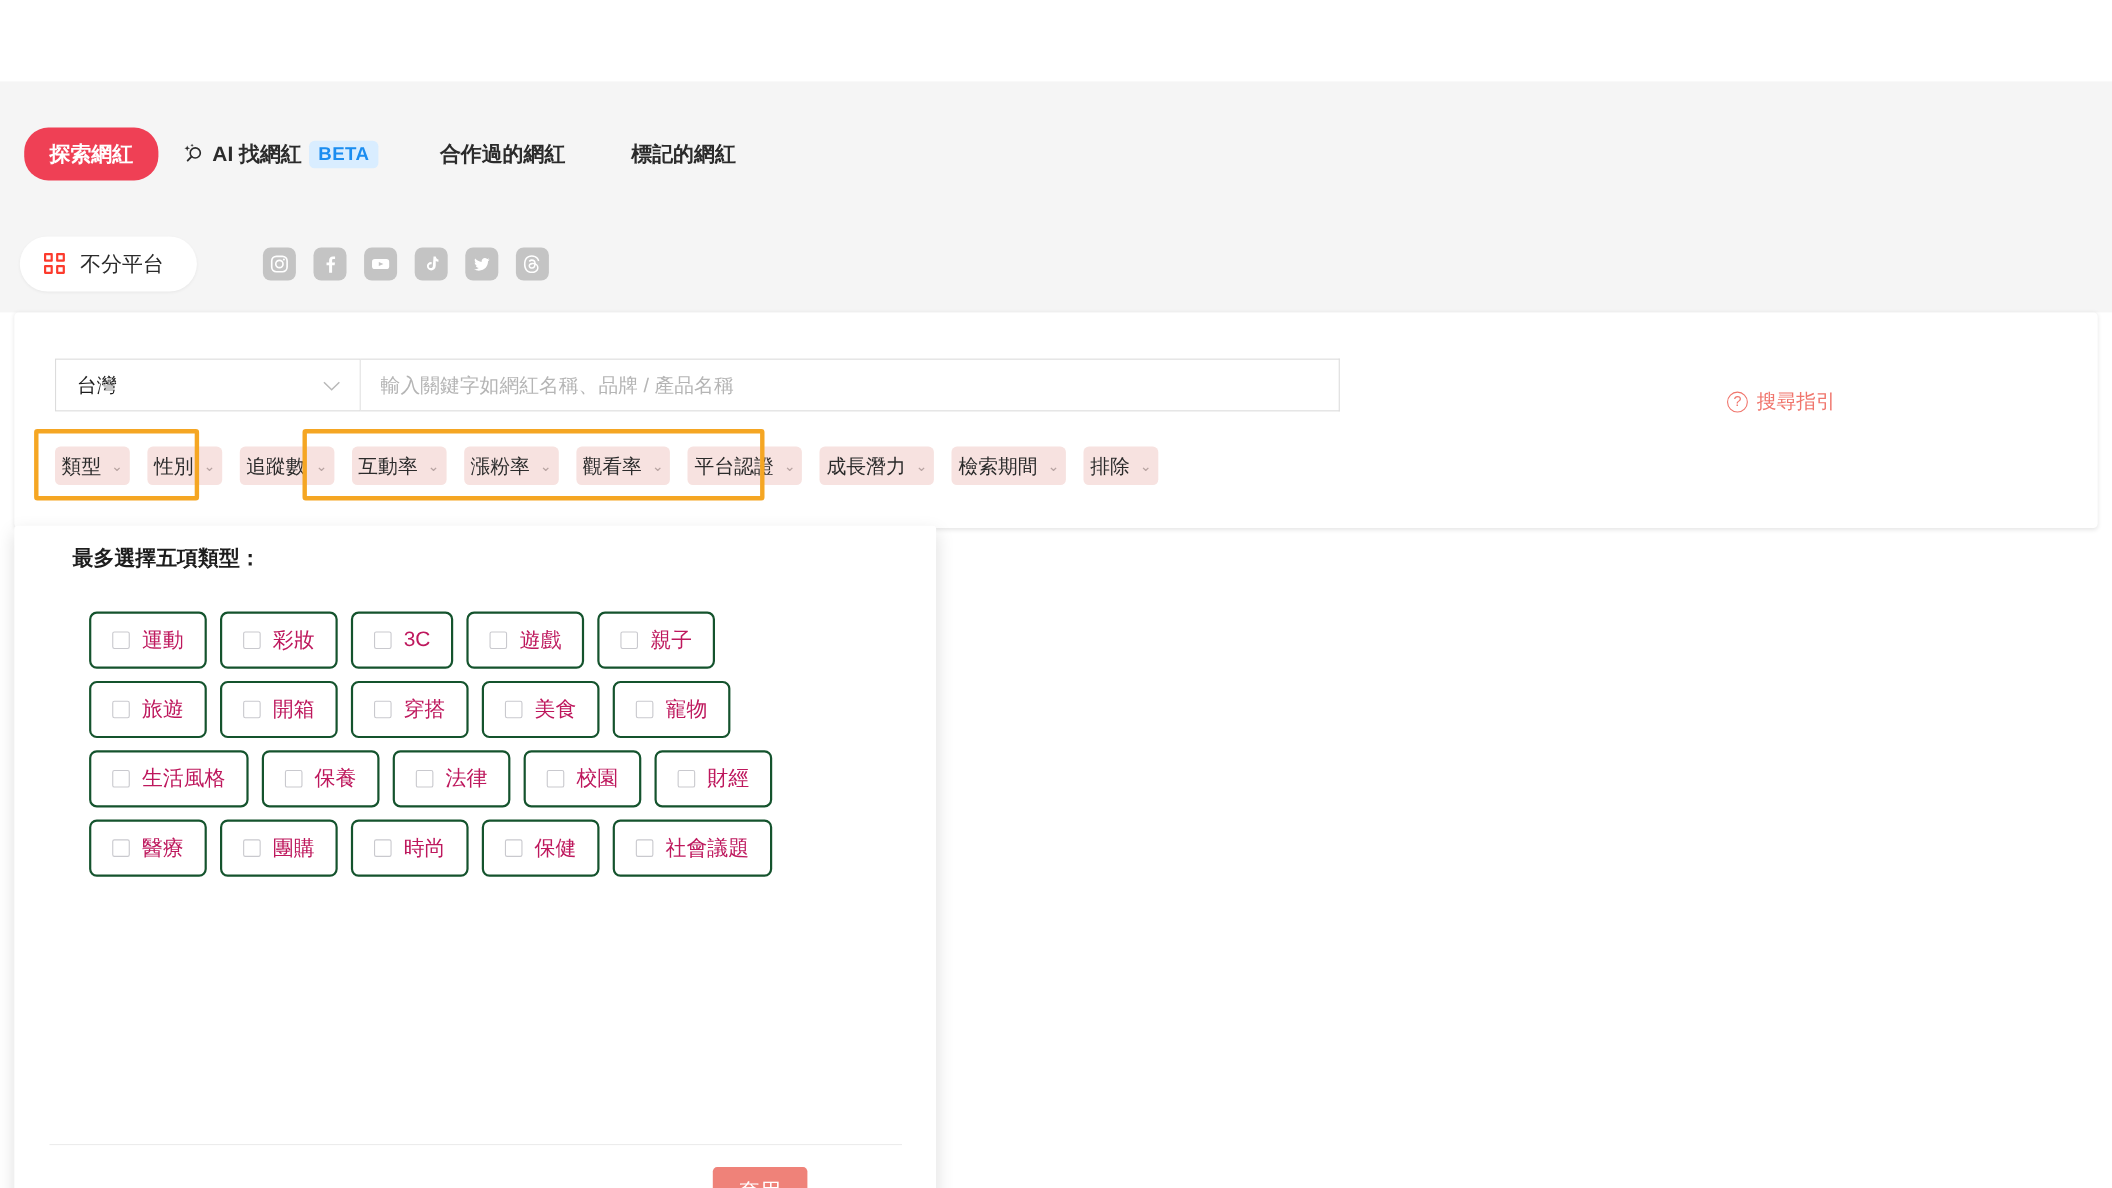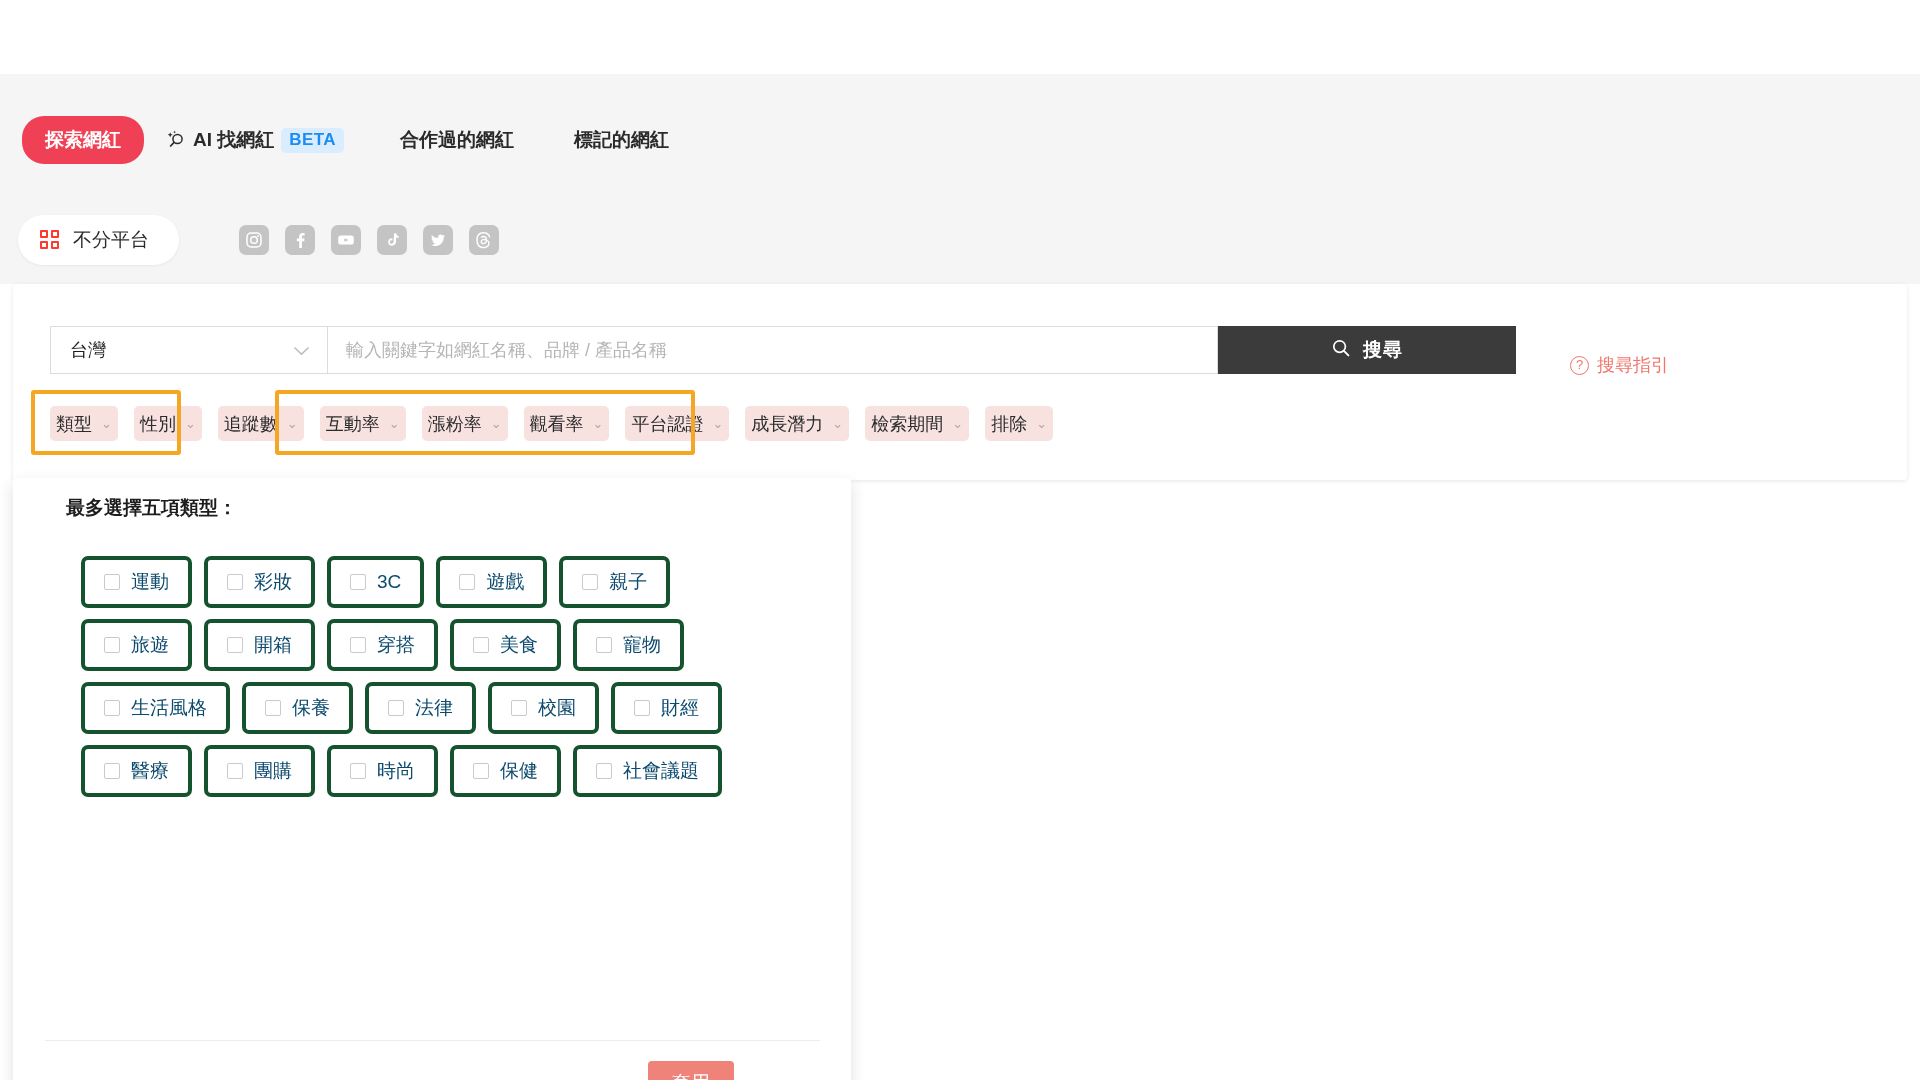--- a/index.html
+++ b/index.html
@@ -267,29 +267,29 @@
   .cbgrid {
     position: absolute;
     top: 78px; left: 68px;
     width: 720px;
     display: flex;
     flex-direction: column;
     gap: 11px;
   }
   .cbrow { display: flex; gap: 12px; }
   .cbitem {
-    border: 4px solid #14532d;
+    border: 2px solid #14532d;
     border-radius: 7px;
     height: 52px;
     display: inline-flex;
     align-items: center;
     gap: 11px;
     padding: 0 19px;
     font-size: 19px;
-    color: #0c4a6e;
+    color: #be185d;
     background: #ffffff;
     cursor: pointer;
     white-space: nowrap;
   }
   .cbbox {
     width: 16px; height: 16px;
     border: 1.6px solid #c9c9ce;
     border-radius: 2px;
     flex: 0 0 auto;
   }
@@ -419,29 +419,20 @@
       <span>台灣</span>
       <span>
         <svg width="17" height="10" viewBox="0 0 17 10">
           <path d="M1.5 1.5 L8.5 8.3 L15.5 1.5" fill="none" stroke="#b9b9b9" stroke-width="1.4"></path>
         </svg>
       </span>
     </div>
 
     <input class="kw-input" type="text" value="" placeholder="輸入關鍵字如網紅名稱、品牌 / 產品名稱" style="">
 
-    <button class="search-btn">
-      <span>
-        <svg width="20" height="20" viewBox="0 0 20 20">
-          <circle cx="8.6" cy="8.6" r="5.8" fill="none" stroke="#ffffff" stroke-width="1.7"></circle>
-          <line x1="12.9" y1="12.9" x2="17.4" y2="17.4" stroke="#ffffff" stroke-width="1.9" stroke-linecap="round"></line>
-        </svg>
-      </span>
-      <span>搜尋</span>
-    </button>
   </div>
 
   <div class="guide-link">
     <span class="qmark">?</span>
     <span class="txt">搜尋指引</span>
   </div>
 
   <div class="chiprow">
     <div class="chip">
       <span>類型</span>

